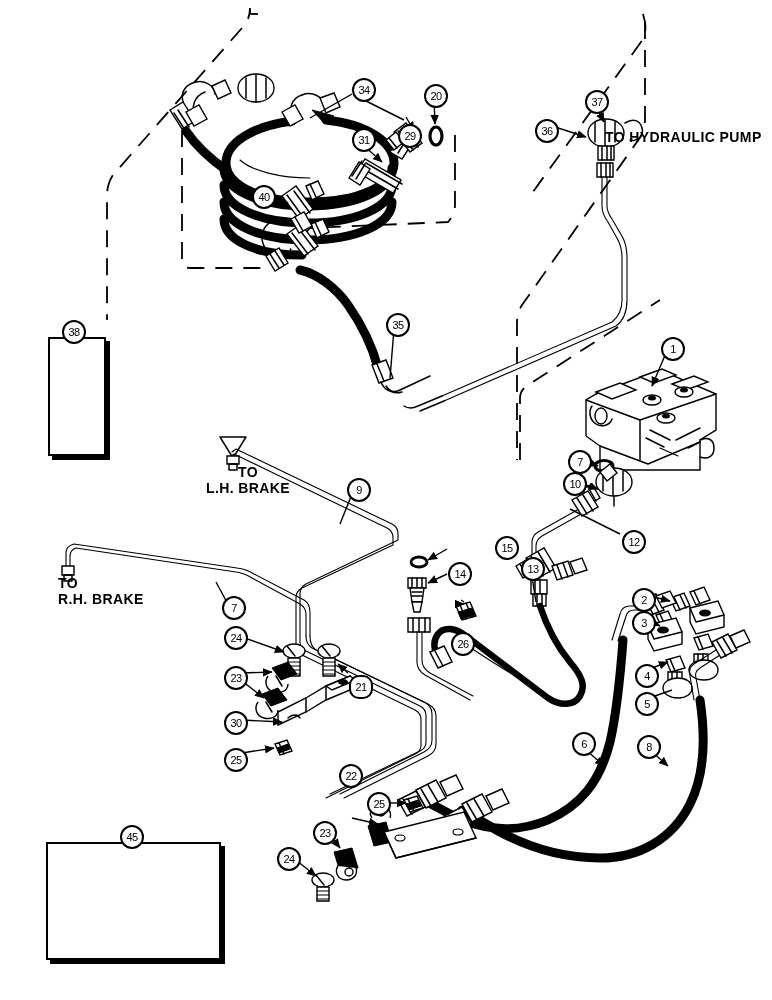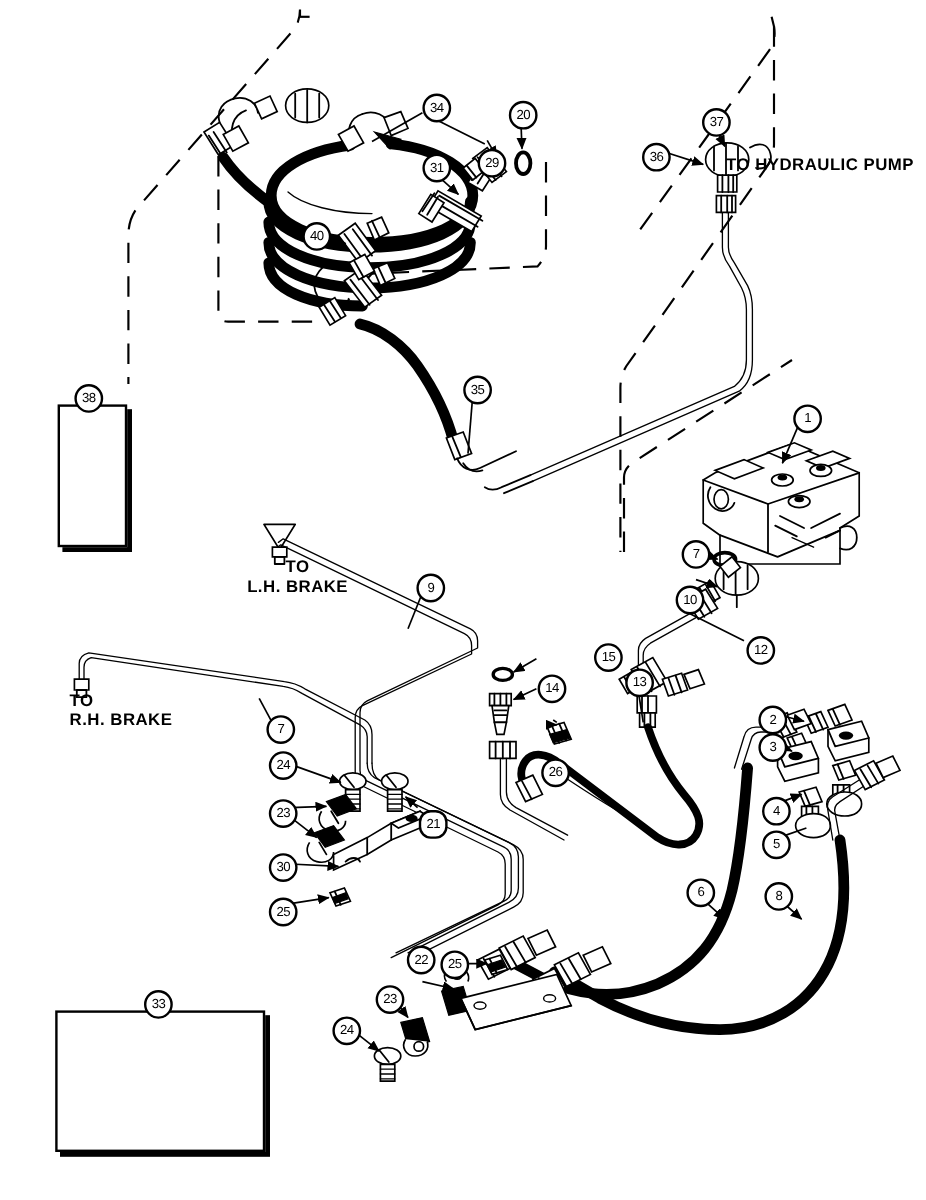--- a/index.html
+++ b/index.html
@@ -549,39 +549,39 @@
       <div class="callout" style="left: 424px; top: 84px;">20</div>
       <div class="callout" style="left: 398px; top: 100px; margin-top: 24px;">29</div>
       <div class="callout" style="left: 585px; top: 90px;">37</div>
       <div class="callout" style="left: 535px; top: 119px;">36</div>
       <div class="callout" style="left: 352px; top: 128px;">31</div>
       <div class="callout" style="left: 252px; top: 185px;">40</div>
       <div class="callout" style="left: 62px; top: 320px;">38</div>
       <div class="callout" style="left: 386px; top: 313px;">35</div>
       <div class="callout" style="left: 661px; top: 337px;">1</div>
       <div class="callout" style="left: 568px; top: 450px;">7</div>
-      <div class="callout" style="left: 563px; top: 472px; margin-top: 16px;">10</div>
+      <div class="callout" style="left: 563px; top: 472px;">10</div>
       <div class="callout" style="left: 347px; top: 478px;">9</div>
       <div class="callout" style="left: 622px; top: 530px;">12</div>
       <div class="callout" style="left: 448px; top: 536px; margin-left: 47px;">15</div>
       <div class="callout" style="left: 448px; top: 562px;">14</div>
       <div class="callout" style="left: 521px; top: 557px;">13</div>
       <div class="callout" style="left: 451px; top: 588px; margin-top: 44px;">26</div>
       <div class="callout" style="left: 222px; top: 596px;">7</div>
       <div class="callout" style="left: 632px; top: 588px;">2</div>
       <div class="callout" style="left: 632px; top: 611px;">3</div>
       <div class="callout" style="left: 224px; top: 626px;">24</div>
       <div class="callout" style="left: 224px; top: 666px;">23</div>
       <div class="callout" style="left: 349px; top: 675px; border-radius: 10px;">21</div>
       <div class="callout" style="left: 635px; top: 664px;">4</div>
       <div class="callout" style="left: 224px; top: 711px;">30</div>
       <div class="callout" style="left: 635px; top: 692px;">5</div>
       <div class="callout" style="left: 224px; top: 748px;">25</div>
       <div class="callout" style="left: 572px; top: 732px;">6</div>
       <div class="callout" style="left: 637px; top: 735px;">8</div>
       <div class="callout" style="left: 367px; top: 792px;">25</div>
-      <div class="callout" style="left: 339px; top: 788px;">22</div>
+      <div class="callout" style="left: 339px; top: 764px;">22</div>
       <div class="callout" style="left: 313px; top: 821px;">23</div>
-      <div class="callout" style="left: 120px; top: 825px;">33</div>
+      <div class="callout" style="left: 120px; top: 825px;">45</div>
       <div class="callout" style="left: 277px; top: 847px;">24</div>
     </div>
 
 </div>
 
 </body></html>

